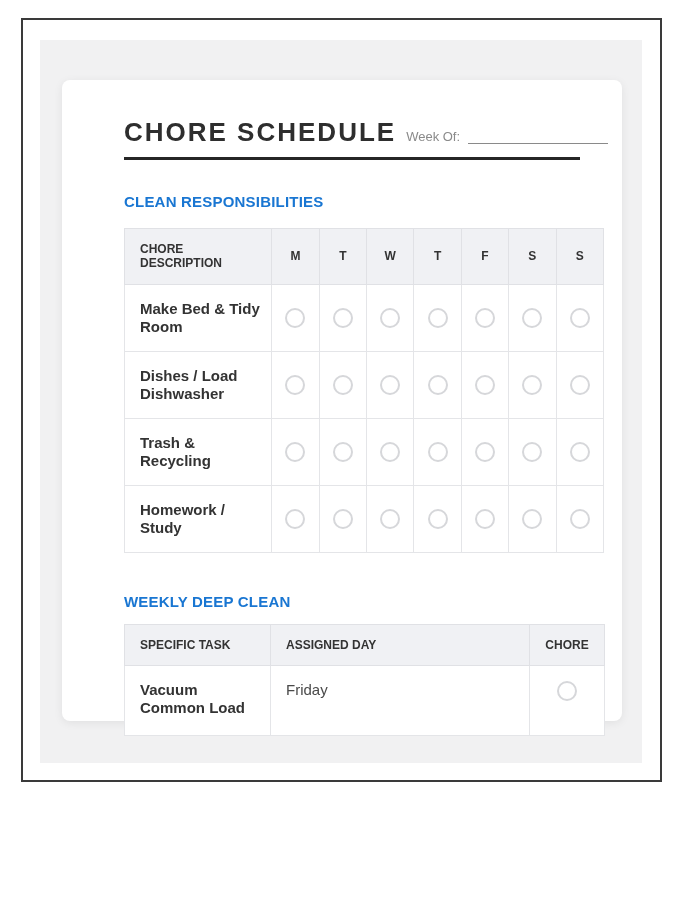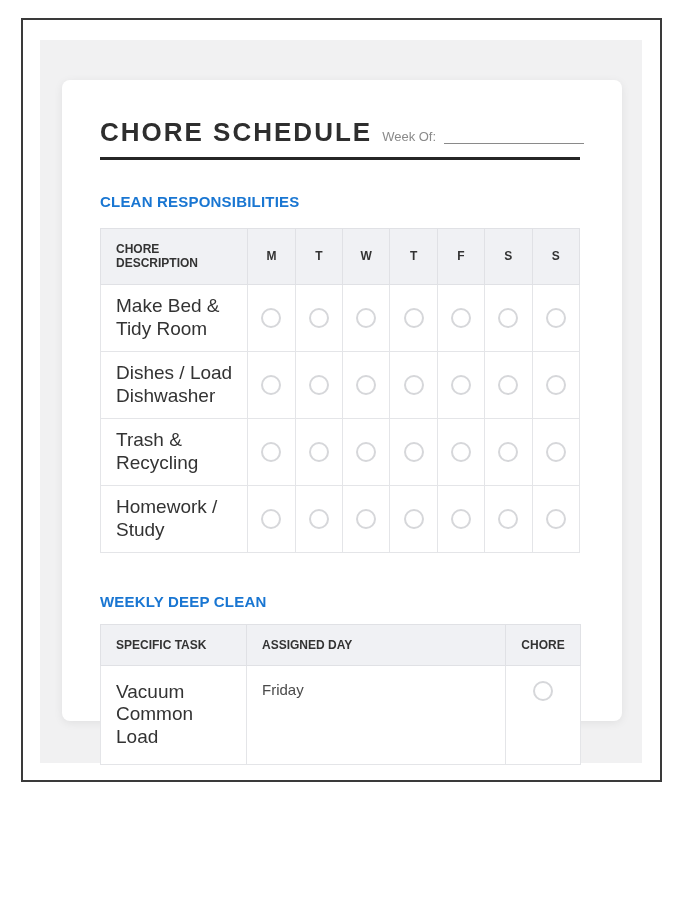--- a/index.html
+++ b/index.html
@@ -10,21 +10,21 @@
   }
   
   .clip{position:absolute;top:0;left:0;width:700px;height:800px;overflow:hidden;background:#fff;}
   
   .frame{position:absolute;left:21px;top:18px;width:641px;height:764px;
     border:2px solid #3a3a3a;box-sizing:border-box;pointer-events:none;z-index:9;}
   
   .page-bg{position:absolute;left:40px;top:40px;width:602px;height:723px;background:#f1f1f2;}
   
   .card{position:absolute;left:62px;top:80px;width:560px;height:641px;background:#ffffff;
-    border-radius:8px;box-shadow:0 2px 10px rgba(0,0,0,0.07);box-sizing:border-box;}
+    border-radius:8px;box-shadow:0 2px 10px rgba(0,0,0,0.07);box-sizing:border-box;padding-left:24px;}
   .card-inner{padding:38px 42px 0 38px;}
 
   
   .title-row{display:flex;align-items:baseline;border-bottom:3px solid #262626;padding-bottom:10px;}
   h1.doc-title{margin:0;font-size:26px;font-weight:bold;letter-spacing:2px;color:#2e2e2e;line-height:1.1;white-space:nowrap;}
   .week-of{display:flex;align-items:center;flex:1;margin-left:10px;}
   .week-of-label{font-size:13px;color:#8a8a8a;white-space:nowrap;}
   .week-of-line{flex:1;margin-left:8px;border-bottom:1px solid #8a8a8a;height:14px;min-width:140px;}
 
   
@@ -38,21 +38,21 @@
   .tbl-weekly{margin-top:14px;}
   th{background:#f0f1f4;color:#333333;font-size:12px;font-weight:bold;text-align:left;
      border:1px solid #e0e1e5;box-sizing:border-box;}
   td{border:1px solid #e4e5e8;box-sizing:border-box;background:#fff;}
   .tbl-daily th{padding:10px 8px 10px 8px;height:56px;vertical-align:middle;}
   .tbl-daily th.col-desc{width:146px;padding-left:15px;}
   .tbl-daily th.col-day{width:47px;text-align:center;padding-left:0;padding-right:0;}
   .tbl-daily td{height:67px;vertical-align:middle;}
   .tbl-daily td.cell-chore{padding-left:15px;padding-right:10px;}
   .tbl-daily td.cell-day{text-align:center;}
-  .chore-name,.task-name{font-size:19px;font-weight:normal;color:#333333;line-height:1.2;}
+  .chore-name,.task-name{font-size:15px;font-weight:bold;color:#333333;line-height:1.2;}
   .day-value{font-size:15px;color:#4a4a4a;}
   .circle{display:inline-block;width:20px;height:20px;border:2px solid #d6d7da;border-radius:50%;
     box-sizing:border-box;background:#fff;vertical-align:middle;}
   .tbl-weekly th{padding:13px 8px 13px 15px;height:40px;vertical-align:middle;}
   .tbl-weekly th.col-task{width:146px;}
   .tbl-weekly th.col-assigned{width:259px;}
   .tbl-weekly th.col-status{width:75px;text-align:center;padding-left:0;padding-right:0;}
   .tbl-weekly td{padding:15px 8px 15px 15px;vertical-align:middle;}
   .tbl-weekly td.cell-status{text-align:center;padding-left:0;padding-right:0;}
   .tbl-weekly tr.row-clipped td{height:70px;vertical-align:top;padding-top:15px;}

